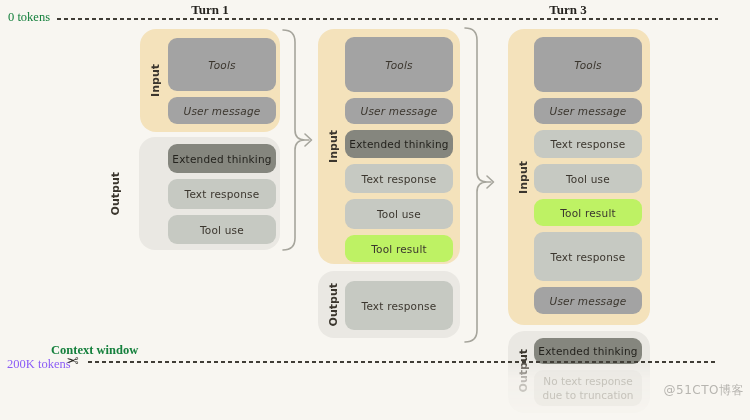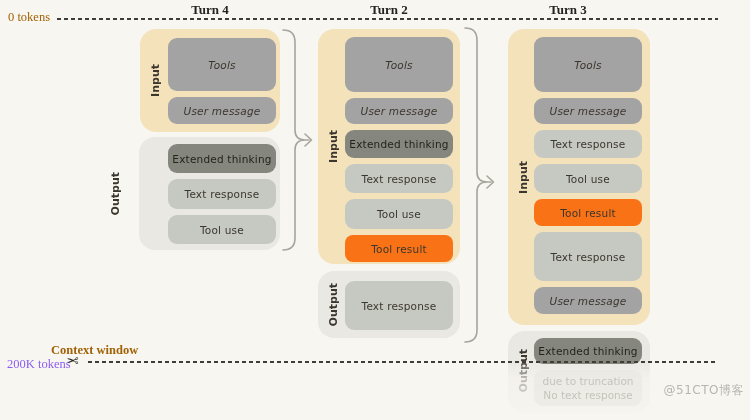--- a/index.html
+++ b/index.html
@@ -5,37 +5,37 @@
   html,body { margin:0; padding:0; }
   #canvas {
     position:relative; width:750px; height:420px;
     background:#f8f6f1; overflow:hidden;
     font-family:"DejaVu Sans", sans-serif;
   }
   .turn-title {
     position:absolute; top:2px; text-align:center;
     font:bold 13px "Liberation Serif", serif; color:#25231f;
   }
-  .axis-text { position:absolute; font:12.5px "Liberation Serif", serif; color:#a16207; }
+  .axis-text { position:absolute; font:12.5px "Liberation Serif", serif; color:#15803d; }
   .axis-text.bold { font-weight:bold; }
   .dash {
     position:absolute; height:2px; z-index:6;
     background:repeating-linear-gradient(90deg,#403d36 0 4px,transparent 4px 7px);
   }
   .grp { position:absolute; border-radius:16px; }
   .grp.input  { background:#f4e2bb; }
   .grp.output { background:#eae8e3; }
   .blk {
     position:absolute; border-radius:9px; z-index:2;
     display:flex; align-items:center; justify-content:center;
     font:10.5px "DejaVu Sans", sans-serif; color:#3b362e; letter-spacing:.2px;
     text-align:center;
   }
   .blk.salmon { background:#a3a3a3;font-style:italic; }
-  .blk.orange { background:#f97316;border-radius:8px; }
+  .blk.orange { background:#bef264; }
   .blk.gray   { background:#c6c9c2; }
   .blk.dark   { background:#85867e; color:#24231e; }
   .rot {
     position:absolute; display:flex; align-items:center; justify-content:center;
     font:bold 11px "DejaVu Sans", sans-serif; color:#3b362e; z-index:3;
   }
   .rot span { writing-mode:vertical-rl; transform:rotate(180deg); white-space:nowrap; }
   .bracket { position:absolute; z-index:1; }
   .fadeY {
     -webkit-mask-image:linear-gradient(to bottom, rgba(0,0,0,1) 0%, rgba(0,0,0,1) 36%, rgba(0,0,0,.3) 58%, rgba(0,0,0,.12) 100%);
@@ -57,22 +57,21 @@
   }
 </style>
 </head>
 <body>
 
 <div id="canvas">
 
   <div class="axis-text" style="left:8px; top:10px;">0 tokens</div>
   <div class="dash" style="left:57px; top:18px; width:661px;"></div>
 
-  <div class="turn-title" style="left:140px; width:140px;">Turn 4</div>
-  <div class="turn-title" style="left:318px; width:142px;">Turn 2</div>
+  <div class="turn-title" style="left:140px; width:140px;">Turn 1</div>
   <div class="turn-title" style="left:498px; width:140px;">Turn 3</div>
 
   <div class="grp input" style="left:140px; top:29px; width:140px; height:103px;"></div>
   <div class="rot" style="left:143px; top:29px; width:24px; height:103px;">
       <span>Input</span>
     </div>
   <div class="blk salmon" style="left:168px; top:38px; width:108px; height:53px;">Tools</div>
   <div class="blk salmon" style="left:168px; top:97px; width:108px; height:27px;">User message</div>
 
   <div class="grp output" style="left:139px; top:137px; width:141px; height:113px;"></div>
@@ -121,22 +120,22 @@
   <div class="blk orange" style="left:534px; top:199px; width:108px; height:27px;">Tool result</div>
   <div class="blk gray" style="left:534px; top:232px; width:108px; height:49px;">Text response</div>
   <div class="blk salmon" style="left:534px; top:287px; width:108px; height:27px;">User message</div>
 
   <div class="grp output fadeY" style="left:508px; top:331px; width:142px; height:82px;"></div>
   <div class="rot fadeY" style="left:511px; top:331px; width:24px; height:80px;">
       <span>Output</span>
     </div>
   <div class="blk dark" style="left:534px; top:338px; width:108px; height:26px;">Extended thinking</div>
   <div class="note" style="left:534px; top:370px; width:108px; height:36px;">
+    <span>No text response</span>
     <span>due to truncation</span>
-    <span>No text response</span>
   </div>
 
   <div class="axis-text bold" style="left:7px; top:343px;margin-left:44px;">Context window</div>
   <div class="axis-text" style="left:7px; top:357px; color:#8b5cf6;">200K tokens</div>
   <div class="scissors" style="left:66px; top:352px;">✂</div>
   <div class="dash" style="left:88px; top:361px; width:630px;"></div>
 
   <div class="watermark">@51CTO博客</div>
 
 </div>

